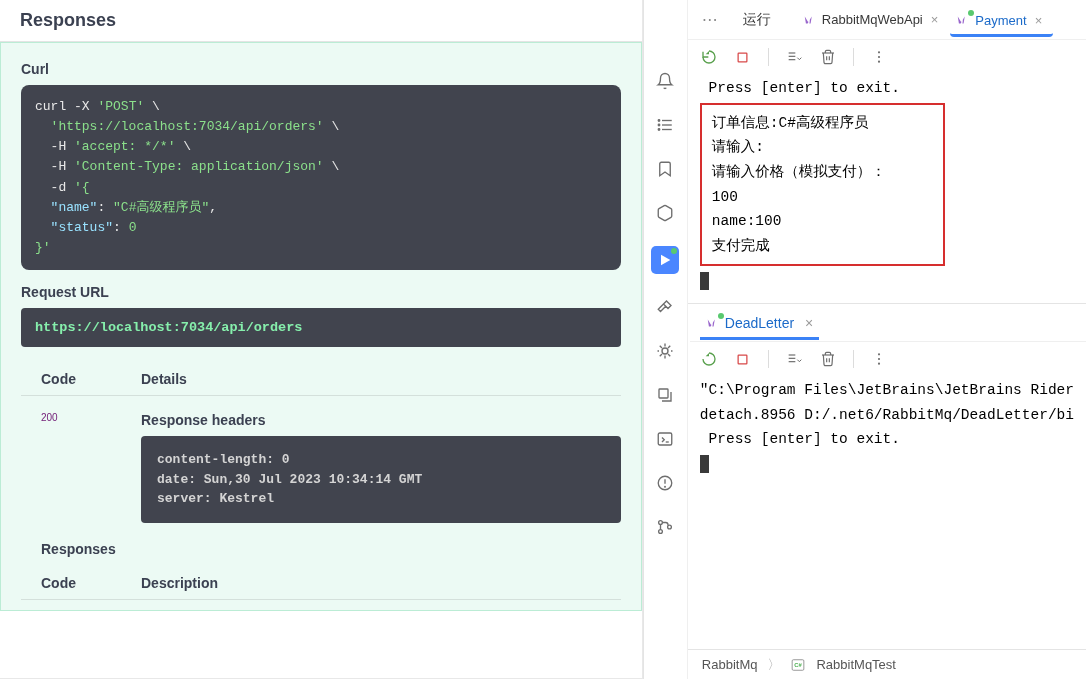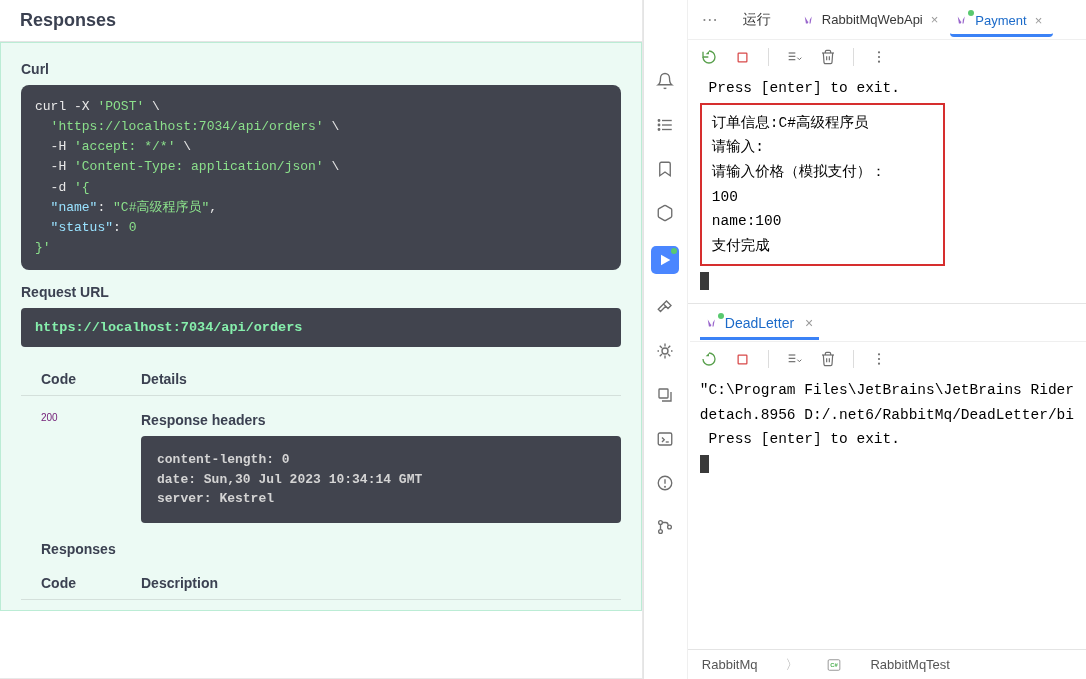--- a/index.html
+++ b/index.html
@@ -56,21 +56,21 @@
 .ctool.green { color: #59a04d; }
 .ctool.red { color: #d84848; }
 .ctool.sep { border-left: 1px solid #dcdcdc; height: 18px; width: 1px; }
 
 .console { font-family: Consolas, "Courier New", monospace; font-size: 14.5px; color: #000000; padding: 2px 12px 10px 12px; line-height: 1.7; white-space: pre; }
 .redbox { border: 2px solid #d62e2e; padding: 6px 10px; margin: 2px 0; width: 245px; }
 .cursor-block { display: inline-block; width: 9px; height: 18px; background: #3a3a3a; vertical-align: middle; }
 
 .split-line { border-top: 1px solid #e4e4e4; }
 
-.bottom-bar { height: 30px; display: flex; align-items: center; padding: 0 14px; border-top: 1px solid #e4e4e4; gap: 28px; font-size: 13px; color: #555; }
+.bottom-bar { height: 30px; display: flex; align-items: center; padding: 0 14px; border-top: 1px solid #e4e4e4; gap: 10px; font-size: 13px; color: #555; }
 .crumb-sep { color: #aaa; }
 .crumb-icon { width: 16px; height: 14px; display: inline-flex; }
 
 svg { display: block; }
 </style>
 </head>
 <body>
 
 <div class="container">
 

